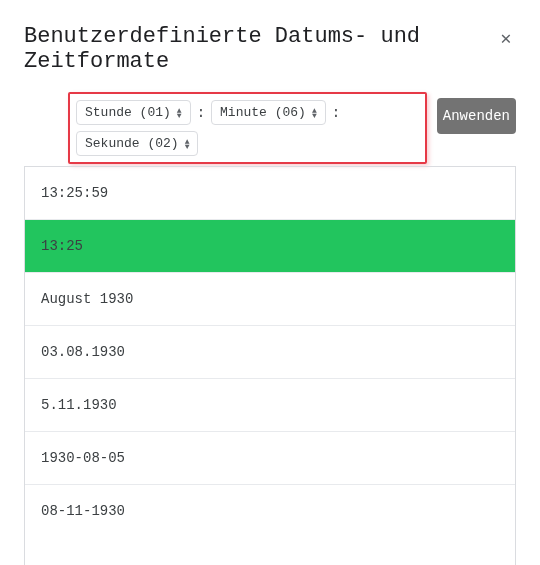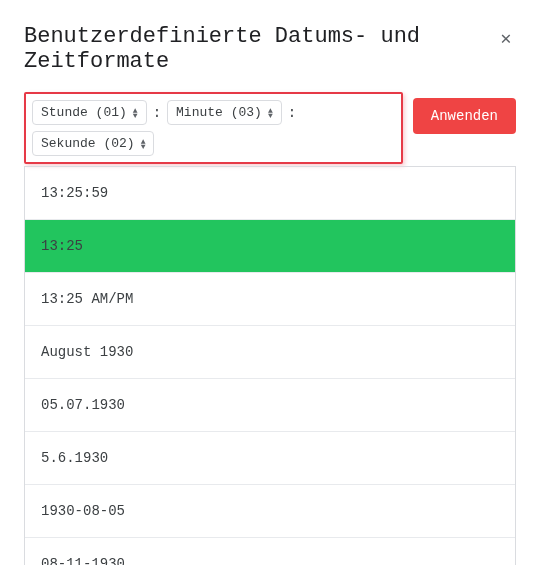--- a/index.html
+++ b/index.html
@@ -40,20 +40,21 @@
     color: #5f6368;
     font-size: 18px;
     border: none;
     background: transparent;
     margin-top: 2px;
   }
   .top-row {
     display: flex;
     gap: 10px;
     align-items: flex-end;
+    margin-left: 44px;
   }
   .format-editor-wrap {
     flex: 1;
     border: 2px solid #e63946;
     border-radius: 2px;
     padding: 6px;
     box-shadow: 2px 2px 4px rgba(230,57,70,0.25);
   }
   .format-editor {
     display: flex;
@@ -79,25 +80,25 @@
     margin-left: 6px;
     line-height: 5px;
     font-size: 8px;
     color: #5f6368;
   }
   .sep {
     font-size: 14px;
     color: #3c4043;
   }
   .apply-btn {
-    background: #ef4444;
+    background: #737373;
     color: #fff;
     border: none;
     border-radius: 4px;
-    padding: 0 18px;
+    padding: 0 6px;
     font-size: 14px;
     font-weight: 500;
     cursor: pointer;
     height: 36px;
     align-self: flex-start;
     margin-top: 6px;
   }
   .list-container {
     margin-top: 2px;
     border: 1px solid #dadce0;
@@ -156,21 +157,21 @@
 
       <span class="token">
             <span>Stunde (01)</span>
             <span class="arrows">
               <span>▲</span>
               <span>▼</span>
             </span>
           </span>
           <span class="sep">:</span>
           <span class="token">
-            <span>Minute (03)</span>
+            <span>Minute (06)</span>
             <span class="arrows">
               <span>▲</span>
               <span>▼</span>
             </span>
           </span>
           <span class="sep">:</span>
           <span class="token">
             <span>Sekunde (02)</span>
             <span class="arrows">
               <span>▲</span>
@@ -180,21 +181,20 @@
         </div>
     </div>
     <button class="apply-btn">Anwenden</button>
   </div>
 
   <div class="list-container">
     <div class="list-scroll" id="list-scroll">
 
     <div class="list-item"><span>13:25:59</span></div>
         <div class="list-item selected"><span>13:25</span></div>
-        <div class="list-item"><span>13:25 AM/PM</span></div>
         <div class="list-item"><span>August 1930</span></div>
-        <div class="list-item"><span>05.07.1930</span></div>
-        <div class="list-item"><span>5.6.1930</span></div>
+        <div class="list-item"><span>03.08.1930</span></div>
+        <div class="list-item"><span>5.11.1930</span></div>
         <div class="list-item"><span>1930-08-05</span></div>
         <div class="list-item"><span>08-11-1930</span></div>
       </div>
   </div>
 </div>
 
 </body></html>

